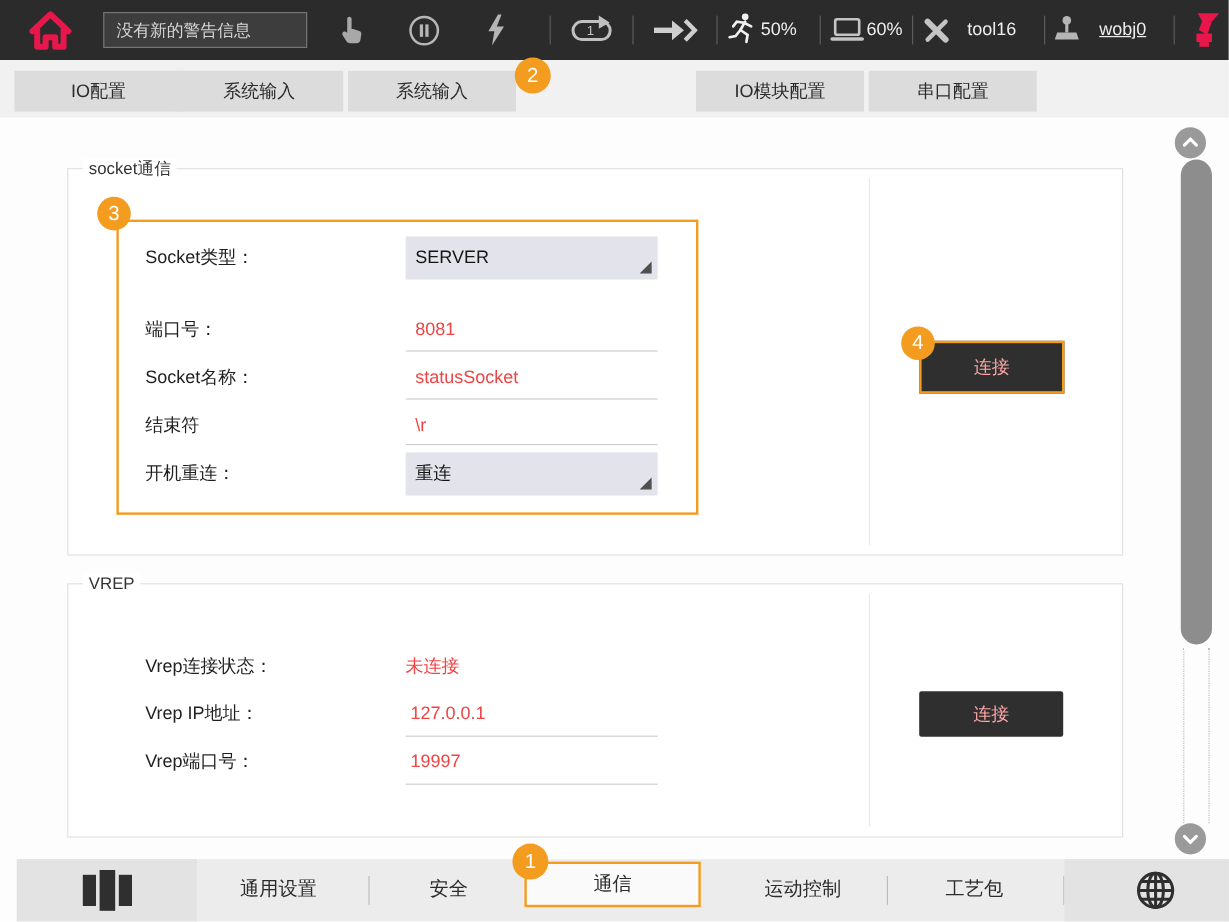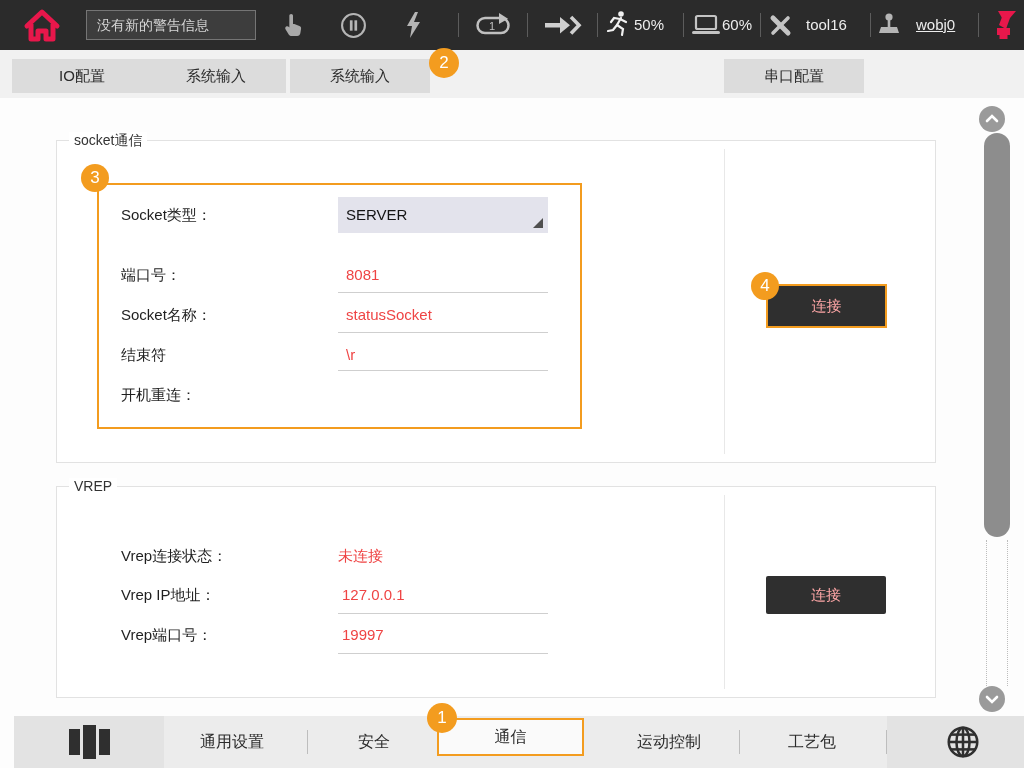--- a/index.html
+++ b/index.html
@@ -171,20 +171,21 @@
         <rect x="7" y="19" width="13" height="7" fill="#e8174b"></rect>
         <rect x="9.5" y="26" width="8" height="4" fill="#e8174b"></rect>
       </svg>
     </div>
   </div>
 
   <div id="tabrow">
     <div class="cfg-tab" style="left:12px;text-align:right;">IO配置</div>
     <div class="cfg-tab" style="left:146px;">系统输入</div>
     <div class="cfg-tab" style="left:290px;">系统输入</div>
+    <div class="cfg-tab" style="left:580px;">IO模块配置</div>
     <div class="cfg-tab" style="left:724px;">串口配置</div>
   </div>
   <div class="badge" style="left:429px; top:48px; width:30px; height:30px;">2</div>
 
   <div class="groupbox" style="left:56px; top:140px; width:880px; height:323px;">
     <span class="group-legend">socket通信</span>
     <div class="v-div" style="left:667px;"></div>
 
     <div class="hl-rect" style="left:40px; top:42px; width:485px; height:246px;"></div>
 
@@ -200,20 +201,24 @@
 
     <div class="f-label" style="top:164px;">Socket名称：</div>
     <div class="f-value" style="left:289px; top:164px;">statusSocket</div>
     <div class="underline" style="top:191px;"></div>
 
     <div class="f-label" style="top:204px;">结束符</div>
     <div class="f-value" style="left:289px; top:204px;">\r</div>
     <div class="underline" style="top:229px;"></div>
 
     <div class="f-label" style="top:244px;">开机重连：</div>
+    <div class="dropdown" style="top:236px;">
+      <span>重连</span>
+      <span class="dd-tri"></span>
+    </div>
 
     <button class="dark-btn hl" style="left:709px; top:143px; width:121px; height:44px;">连接</button>
     <div class="badge" style="left:694px; top:131px; width:28px; height:28px;">4</div>
   </div>
   <div class="badge" style="left:81px; top:164px; width:28px; height:28px;">3</div>
 
   <div class="groupbox" style="left:56px; top:486px; width:880px; height:212px;">
     <span class="group-legend">VREP</span>
     <div class="v-div" style="left:667px;"></div>
 

